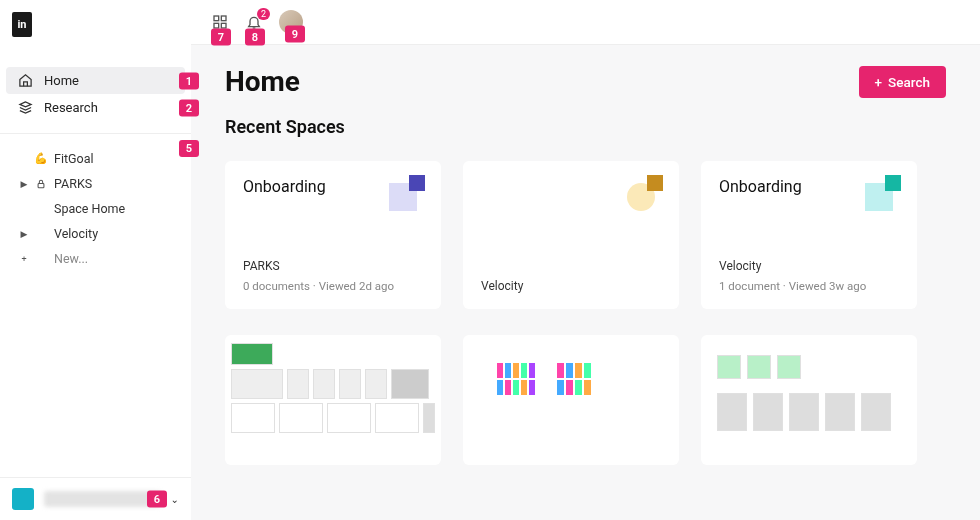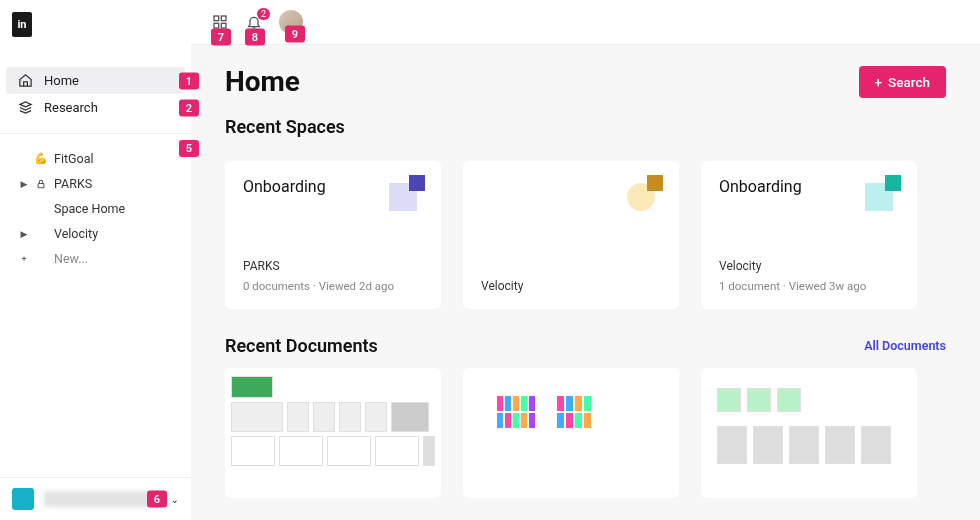--- a/index.html
+++ b/index.html
@@ -181,24 +181,20 @@
         <div class="space-shape">
           <div style="position:absolute;width:28px;height:28px;background:#bff0f0;left:0;top:8px"></div>
           <div style="position:absolute;width:16px;height:16px;background:#15b7a3;right:0;top:0"></div>
         </div>
         <div class="space-card-title">Onboarding</div>
         <div class="space-card-sub">Velocity</div>
         <div class="space-card-meta">1 document  ·  Viewed 3w ago</div>
       </div>
     </div>
 
-    <div class="doc-section">
-      <h2 class="section-title" style="margin-bottom:0">Recent Documents</h2>
-      <a class="all-link">All Documents</a>
-    </div>
 
     <div class="cards-row">
       <div class="doc-card">
         <div class="th" style="width:42px;height:22px;background:#3daa5a"></div>
         <div class="thumb-row">
           <div class="th" style="width:52px;height:30px"></div>
           <div class="th" style="width:22px;height:30px"></div>
           <div class="th" style="width:22px;height:30px"></div>
           <div class="th" style="width:22px;height:30px"></div>
           <div class="th" style="width:22px;height:30px"></div>

